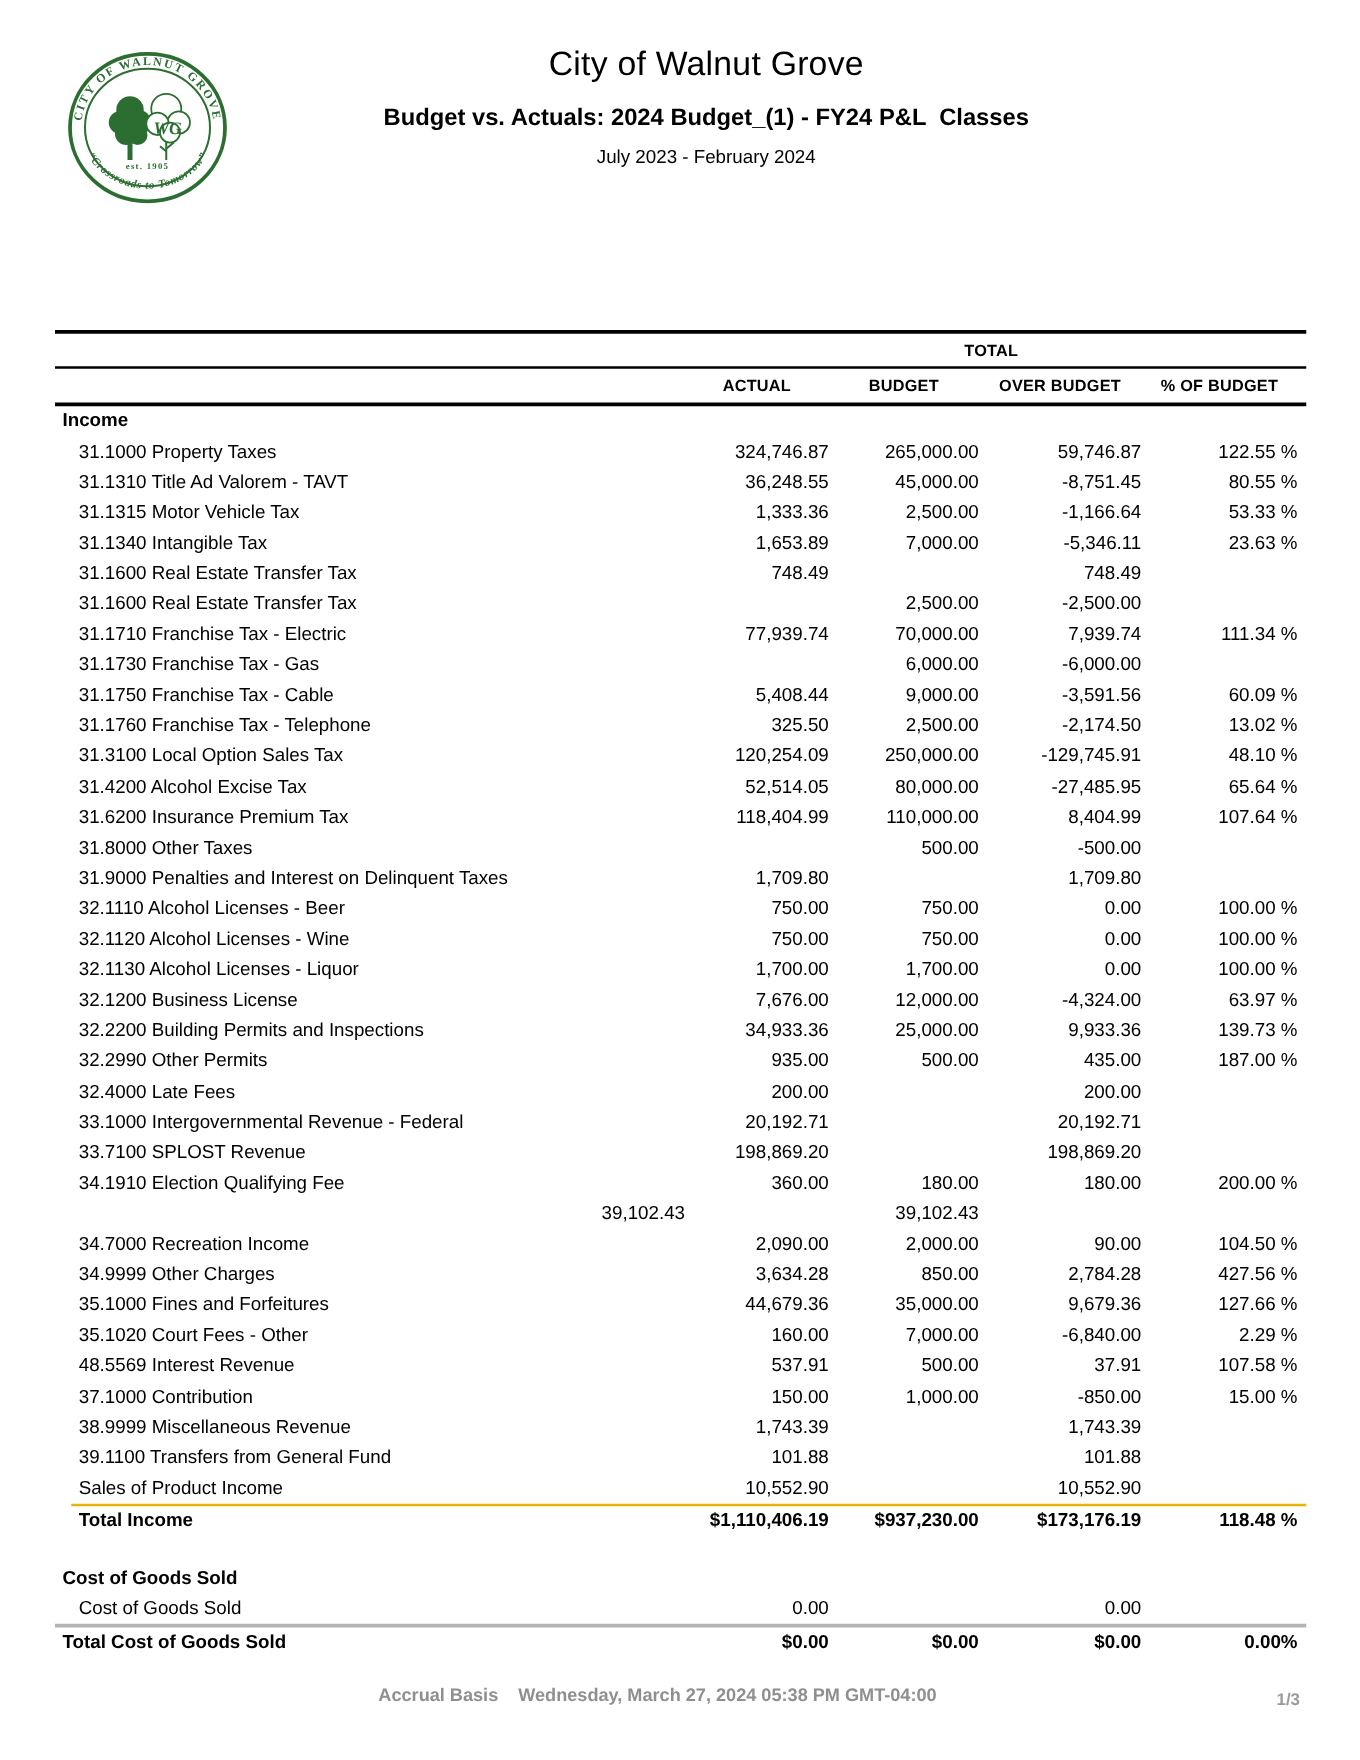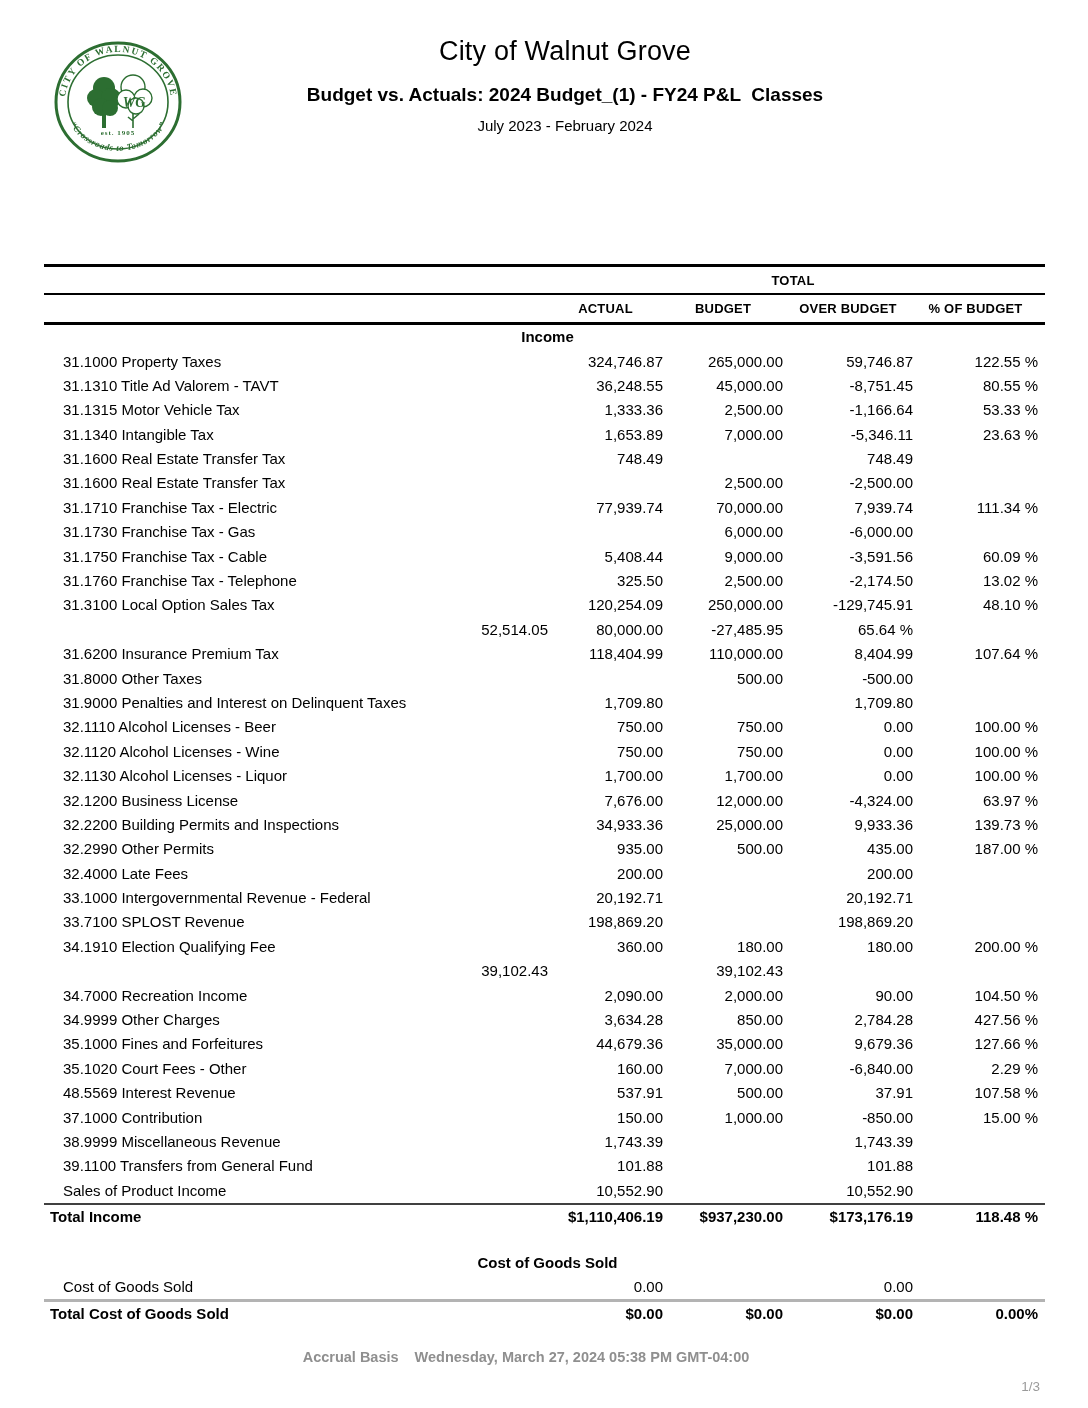--- a/index.html
+++ b/index.html
@@ -28,35 +28,35 @@
   .grid {
     display:grid;
     grid-template-columns:1fr 115px 120px 130px 125px;
     padding-right:7px;
   }
   .total-group-row { height:26px; align-items:center; }
   .total-group-row .group-label { grid-column:2 / -1; text-align:center; font-weight:700; font-size:13px; letter-spacing:.2px; }
   .colhead-row { height:27px; align-items:center; font-weight:700; font-size:13px; letter-spacing:.2px; }
   .colhead-row .cell { text-align:center; white-space:nowrap; }
 
-  .section-name { font-weight:700; font-size:15px; height:24.5px; line-height:24.5px; padding-left:6px;text-align:center; }
+  .section-name { font-weight:700; font-size:15px; height:24.5px; line-height:24.5px; padding-left:6px; }
   .row { height:24.4px; line-height:24.4px; font-size:15px; }
   .row .label { padding-left:19px; white-space:nowrap; overflow:hidden; }
   .row .num { text-align:right; white-space:nowrap; }
   .total-row { font-weight:700; }
   .total-row .label { padding-left:6px; }
-  .section-income .total-row { border-top:2px solid #404040; }
+  .section-income .total-row { border-top:2px solid #eab308;margin-left:13px; }
   .section-cogs { margin-top:21px; }
   .section-cogs .total-row { border-top:3px solid #b3b3b3; }
 
   
   .footer { position:absolute; top:1349px; left:0; width:1088px; }
   .footer-line { text-align:center; transform:translateX(-18px); color:#8f8f8f; font-weight:700; font-size:14.5px; }
   .footer-line .basis { margin-right:16px; }
-  .page-number { position:absolute; top:3px; right:48px; color:#9a9a9a; font-weight:400; font-size:13.5px;margin-top:27px; }
+  .page-number { position:absolute; top:3px; right:48px; color:#9a9a9a; font-weight:700; font-size:13.5px; }
 
   
   .seal-arc-top { font-family:"Liberation Serif", serif; font-size:9.5px; font-weight:700; letter-spacing:1.6px; fill:#2c6e31; }
   .seal-arc-bottom { font-family:"Liberation Serif", serif; font-size:9px; font-style:italic; font-weight:700; letter-spacing:.6px; fill:#2c6e31; }
   .seal-monogram { font-family:"Liberation Serif", serif; font-size:14px; font-style:italic; font-weight:700; fill:#2c6e31; }
   .seal-est { font-family:"Liberation Serif", serif; font-size:7px; font-weight:700; letter-spacing:1px; fill:#2c6e31; }
 </style>
 </head>
 <body>
 
@@ -187,20 +187,21 @@
           <div class="cell num">13.02 %</div>
         </div>
         <div class="grid row">
           <div class="cell label">31.3100 Local Option Sales Tax</div>
           <div class="cell num">120,254.09</div>
           <div class="cell num">250,000.00</div>
           <div class="cell num">-129,745.91</div>
           <div class="cell num">48.10 %</div>
         </div>
         <div class="grid row">
+          <div class="cell label">31.4200 Alcohol Excise Tax</div>
           <div class="cell num">52,514.05</div>
           <div class="cell num">80,000.00</div>
           <div class="cell num">-27,485.95</div>
           <div class="cell num">65.64 %</div>
         </div>
         <div class="grid row">
           <div class="cell label">31.6200 Insurance Premium Tax</div>
           <div class="cell num">118,404.99</div>
           <div class="cell num">110,000.00</div>
           <div class="cell num">8,404.99</div>

